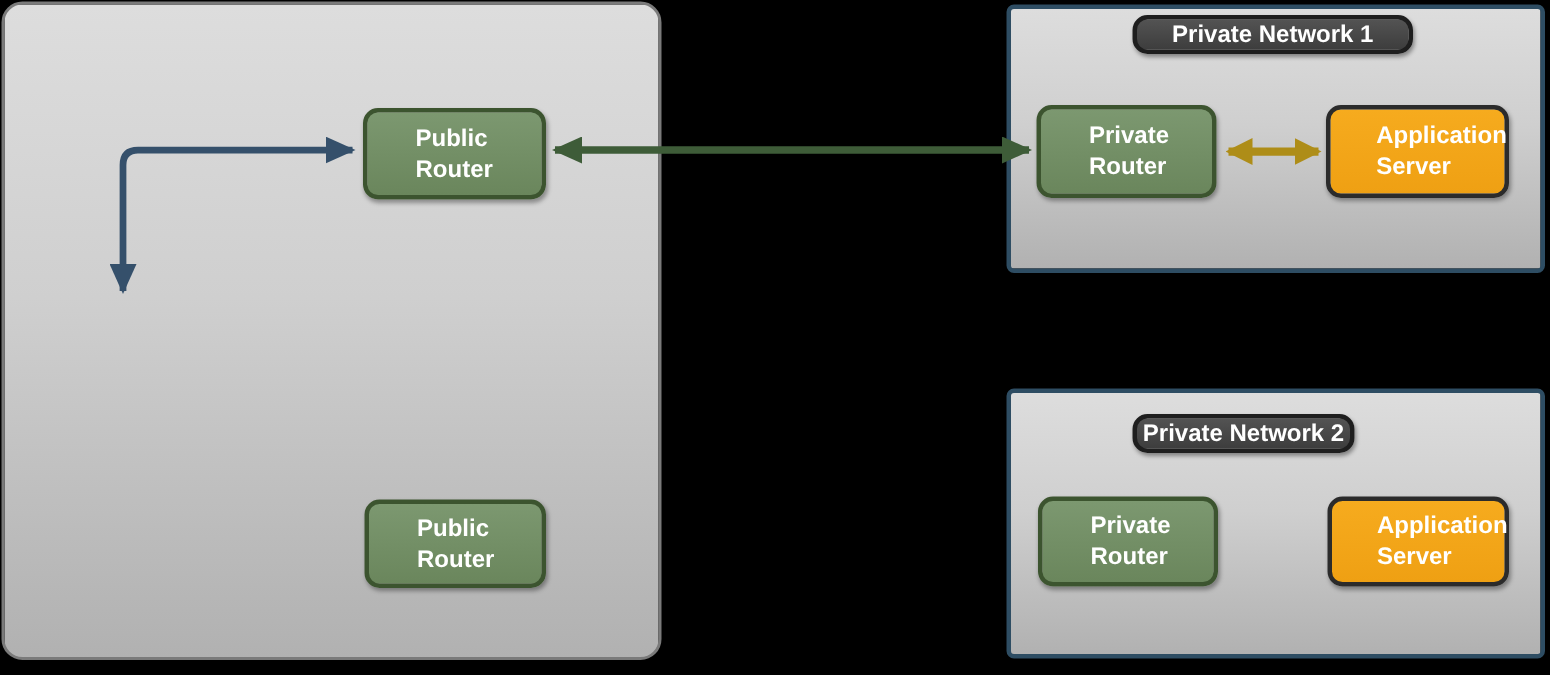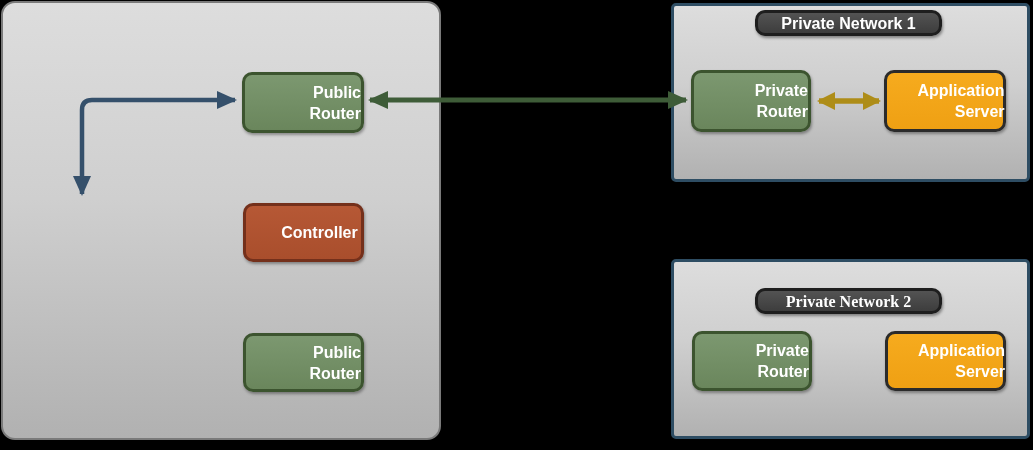--- a/index.html
+++ b/index.html
@@ -26,21 +26,21 @@
     background:linear-gradient(180deg,#535353,#3d3d3d);
     border:3px solid var(--label-border,#1e1e1e);
     border-radius:10px;
     color:#fff;font-weight:bold;font-size:16px;line-height:21px;text-align:center;
     box-shadow:1px 2px 3px rgba(0,0,0,0.4);
     box-sizing:border-box;
   }
   .node{
     position:absolute;display:flex;align-items:center;justify-content:center;
     border-radius:10px;border:3px solid #000;
-    color:#fff;font-weight:bold;font-size:16px;line-height:21px;text-align:right;
+    color:#fff;font-weight:bold;font-size:16px;line-height:21px;text-align:left;
     box-shadow:1px 2px 3px rgba(0,0,0,0.35);
     box-sizing:border-box;
     padding-left:32px;
   }
   .node span{display:inline-block;max-width:93px;}
   .node-green{background:linear-gradient(180deg,#7c9870 0%,#6a865c 100%);border-color:var(--green-border,#3c542f);}
   .node-slate{background:linear-gradient(180deg,#8399ab 0%,#748ca0 100%);border-color:var(--slate-border,#3d5a73);}
   .node-rust{background:linear-gradient(180deg,#b65835 0%,#a94e2c 100%);border-color:var(--rust-border,#74301b);}
   .node-orange{background:linear-gradient(180deg,#f6ab1e 0%,#efa013 100%);border-color:var(--orange-border,#2b2b2b);}
   #arrow-layer{position:absolute;left:0;top:0;pointer-events:none;}
@@ -57,43 +57,40 @@
 
 <div id="canvas">
 
   <div class="zone zone-gray" style="left:1px;top:1px;width:436px;height:435px;">
 
     <div class="node node-green" style="left:239px;top:69px;width:122px;height:61px;">
       <span>Public Router</span>
     </div>
 
 
-    <div class="node node-rust" style="left:240px;top:200px;width:121px;height:59px;">
-      <span>Controller</span>
-    </div>
 
     <div class="node node-green" style="left:240px;top:330px;width:121px;height:59px;">
       <span>Public Router</span>
     </div>
   </div>
 
   <div class="zone zone-blue" style="left:671px;top:3px;width:353px;height:173px;">
     <div class="titlebox" style="left:81px;top:4px;width:187px;height:26px;">
       <span>Private Network 1</span>
     </div>
     <div class="node node-green" style="left:17px;top:64px;width:120px;height:62px;">
       <span>Private Router</span>
     </div>
     <div class="node node-orange" style="left:210px;top:64px;width:122px;height:62px;">
       <span>Application Server</span>
     </div>
   </div>
 
   <div class="zone zone-blue" style="left:671px;top:259px;width:353px;height:174px;">
-    <div class="titlebox" style="left:81px;top:26px;width:187px;height:26px;font-family:Liberation Serif, serif;">
+    <div class="titlebox" style="left:81px;top:14px;width:148px;height:26px;">
       <span>Private Network 2</span>
     </div>
     <div class="node node-green" style="left:18px;top:69px;width:120px;height:60px;">
       <span>Private Router</span>
     </div>
     <div class="node node-orange" style="left:211px;top:69px;width:121px;height:60px;">
       <span>Application Server</span>
     </div>
   </div>
 

